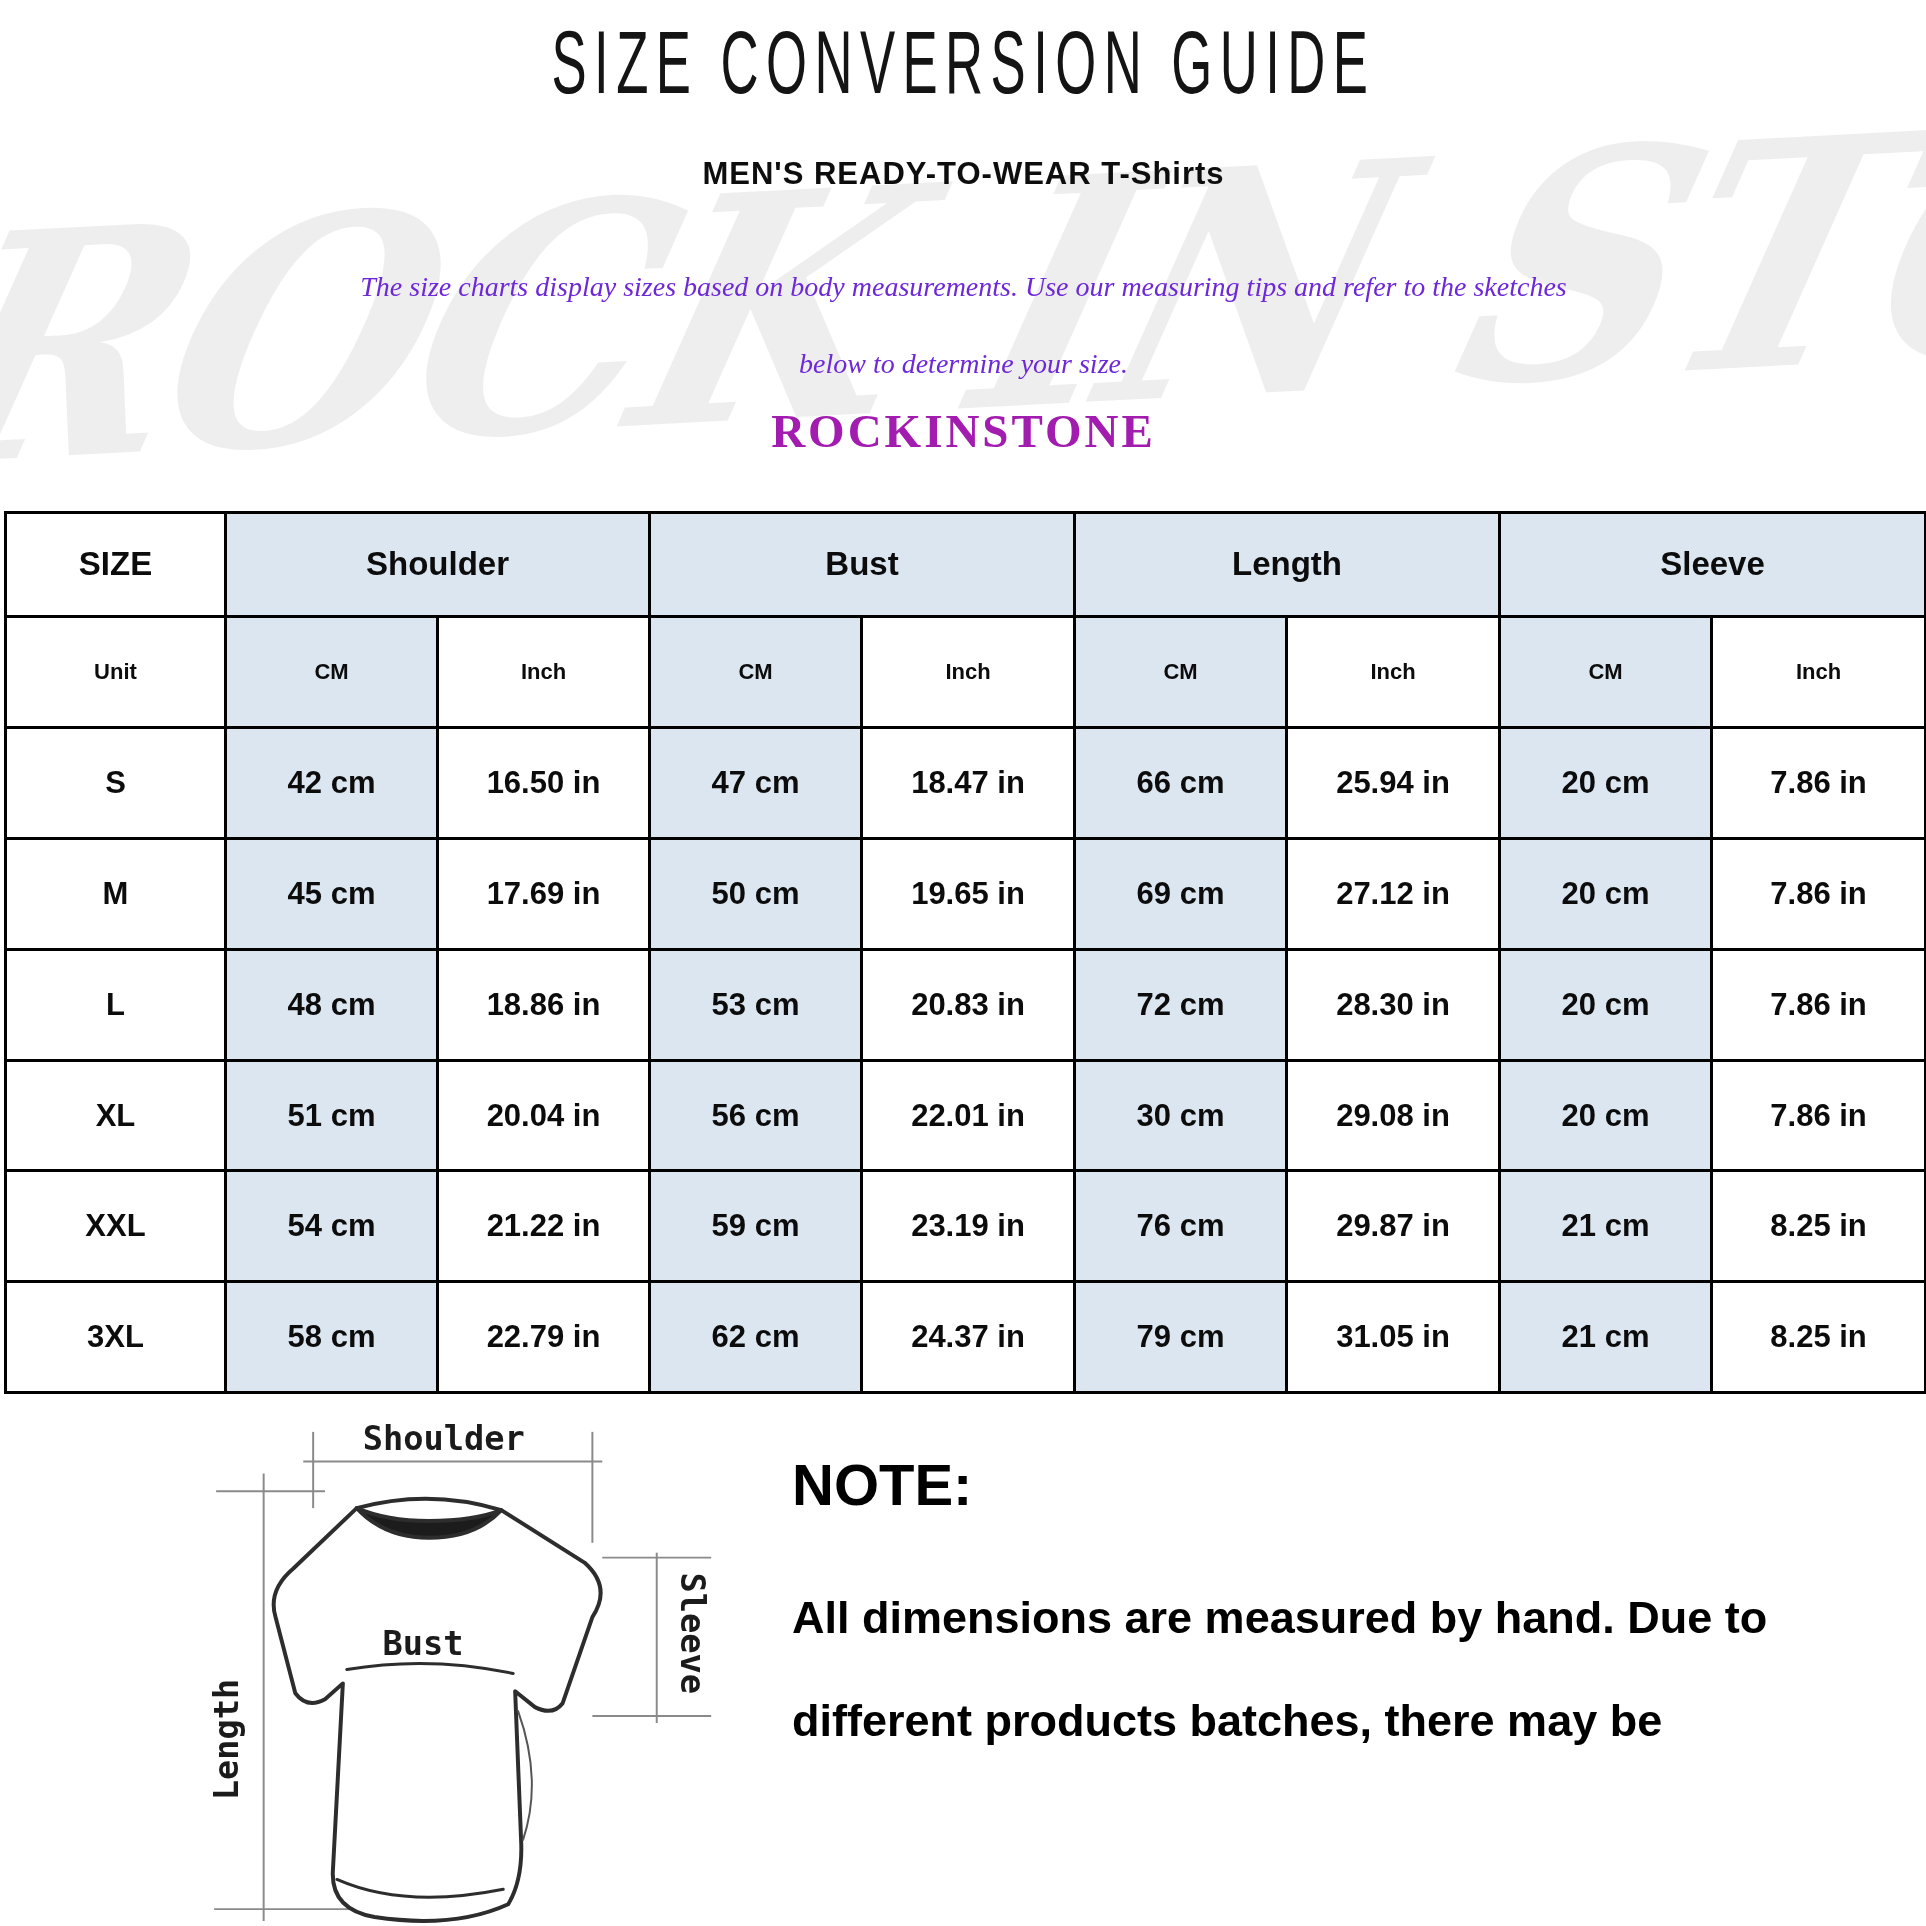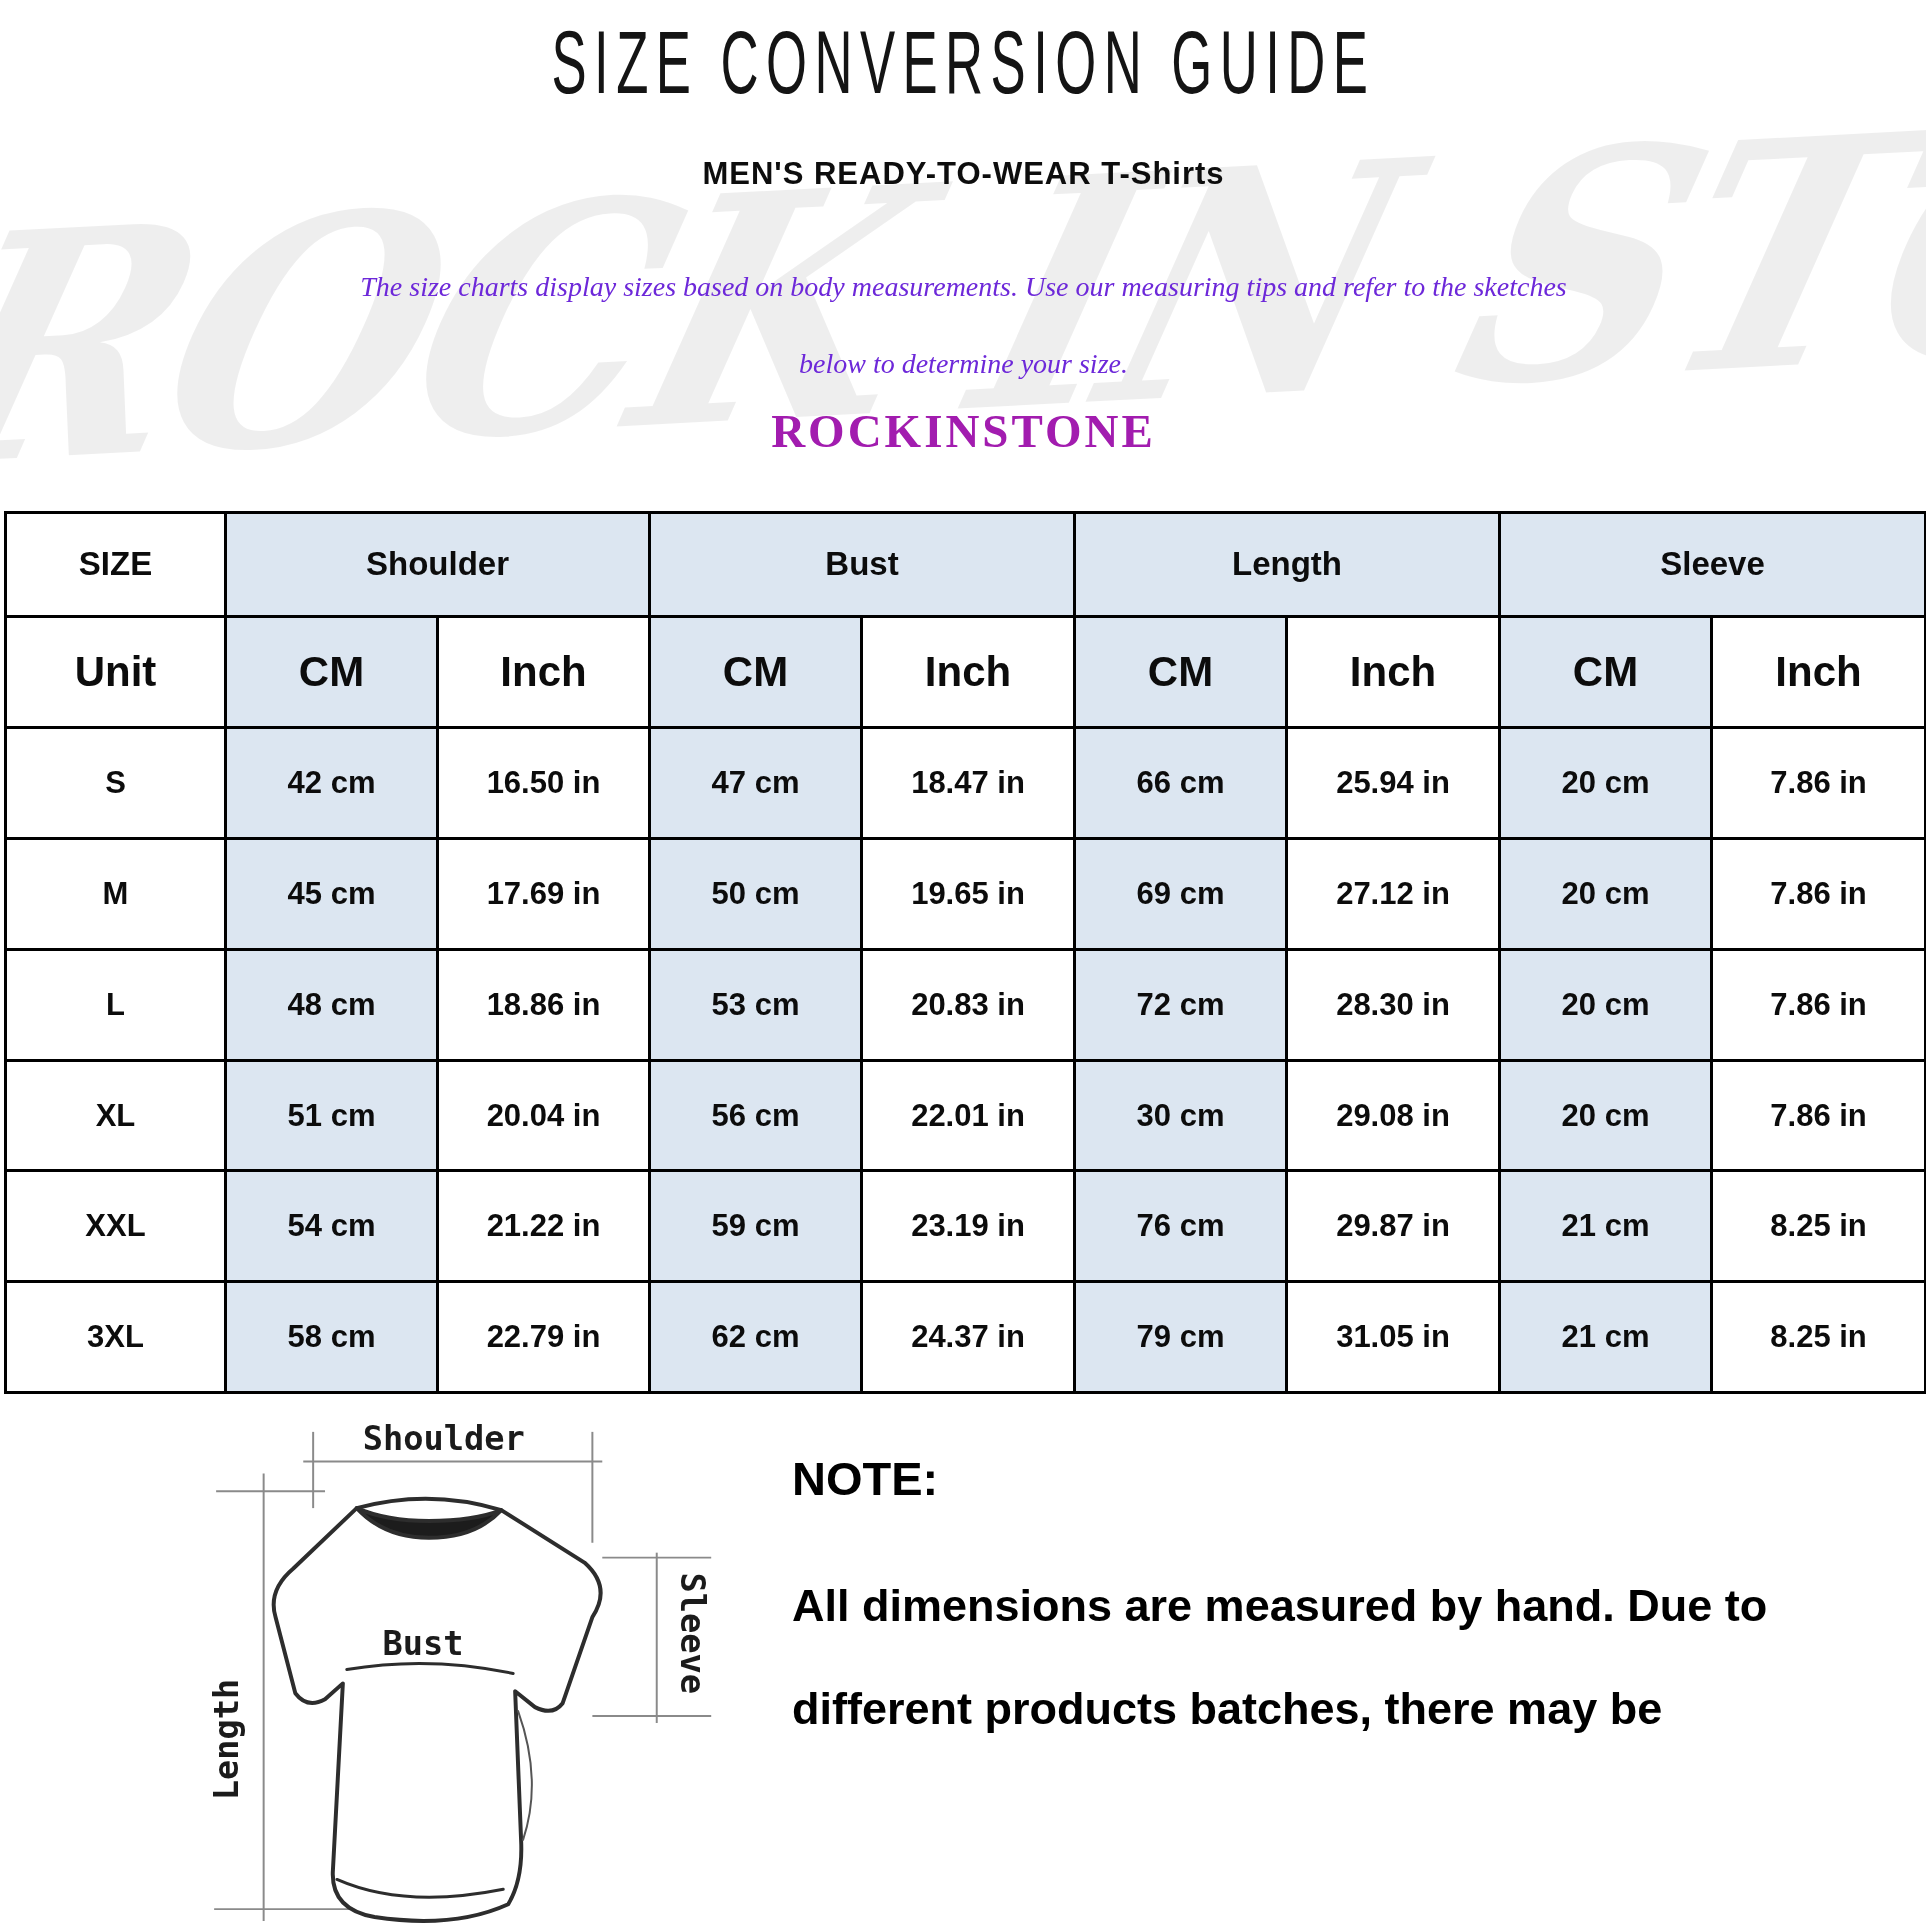--- a/index.html
+++ b/index.html
@@ -42,32 +42,32 @@
 
   table.size-table {
     position:absolute; top:511px; left:4px; width:1919px; height:883px;
     border-collapse:collapse; table-layout:fixed; z-index:2; background:#fff;
   }
   table.size-table th, table.size-table td {
     border:3px solid #000; text-align:center; vertical-align:middle;
     font-weight:bold; color:#0c0c0c;
   }
   .group-row th { height:103px; font-size:33px; }
-  .unit-row  th { height:111px; font-size:42px; }
+  .unit-row  th { height:111px; font-size:22px; }
   .data-row  td { height:110px; font-size:31px; }
   .blue  { background:#dce6f1; }
   .white { background:#ffffff; }
 
   .sketch-wrap { position:absolute; top:1414px; left:127px; width:604px; height:513px; z-index:2; }
 
   .note {
     position:absolute; top:1451px; left:792px; width:1109px; z-index:2;
     font-weight:bold; color:#000;
   }
-  .note .note-heading { font-size:47px; margin-bottom:48px; }
+  .note .note-heading { font-size:58px; margin-bottom:48px; }
   .note .note-line    { font-size:45px; line-height:103px; white-space:nowrap; }
 </style>
 </head>
 <body>
 
 <div class="watermark">ROCK IN STONE</div>
 
 <div class="page-title"><span>SIZE CONVERSION GUIDE</span></div>
 
 <div class="subtitle">MEN'S READY-TO-WEAR T-Shirts</div>

